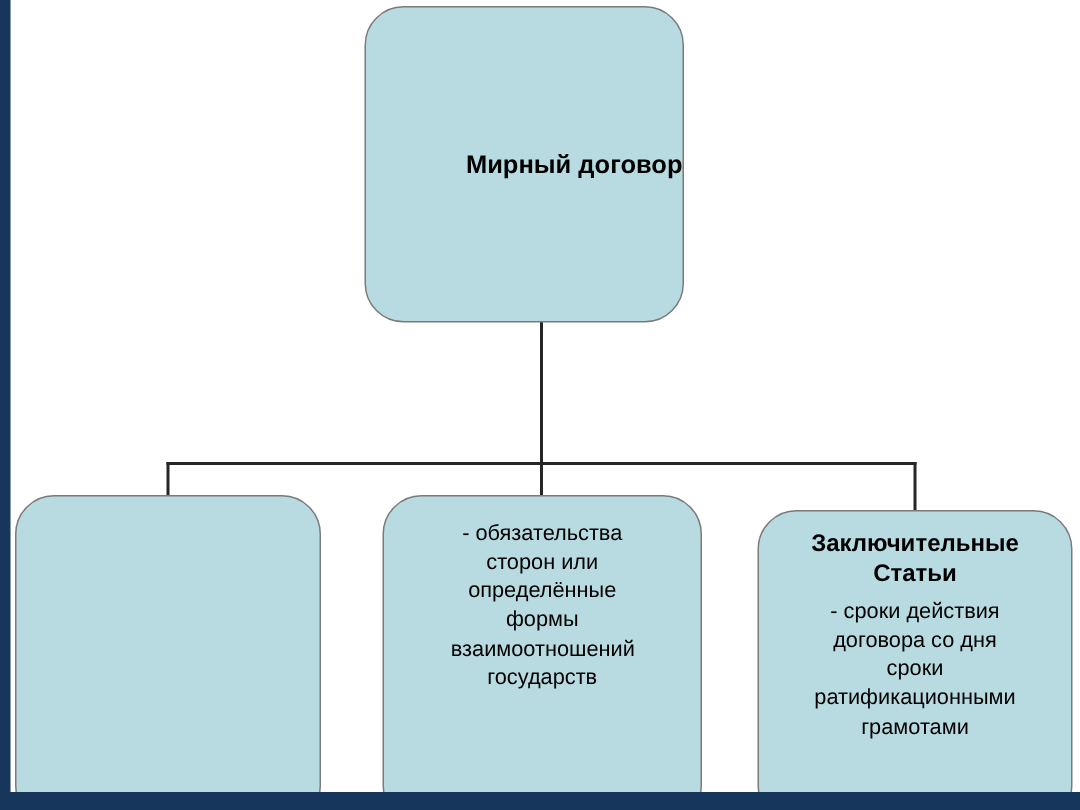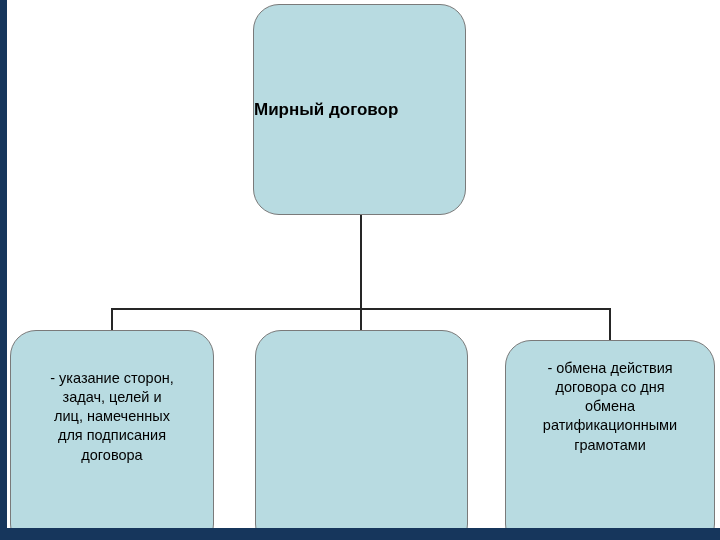--- a/index.html
+++ b/index.html
@@ -35,25 +35,25 @@
   .line.h { height: 2px; }
   .box {
     position: absolute;
     background: #b8dbe1;
     border: 1px solid #7a7a7a;
     border-radius: 26px;
     box-sizing: border-box;
     z-index: 2;
   }
   .root-box {
-    left: 253px; top: 4px;
+    left: 243px; top: 4px;
     width: 213px; height: 211px;
     display: flex;
     align-items: center;
-    justify-content: flex-start;
+    justify-content: flex-end;
   }
   .root-label {
     font-size: 17px;
     font-weight: bold;
     text-align: center;
   }
   .child-box {
     display: flex;
     flex-direction: column;
     align-items: center;
@@ -101,23 +101,24 @@
   <div class="line h" style="left:111px; top:308px; width:500px;"></div>
   <div class="line v" style="left:111px; top:308px; height:24px;"></div>
   <div class="line v" style="left:360px; top:308px; height:24px;"></div>
   <div class="line v" style="left:609px; top:308px; height:34px;"></div>
 
   <div class="box root-box">
     <div class="root-label">Мирный договор</div>
   </div>
 
   <div class="box child-box box-preambula">
-    <div class="node-body">- указание сторон, задач, целей и лиц, намеченных для подписания договора</div>
   </div>
 
   <div class="box child-box box-statii">
+    <div class="node-body">- обязательства сторон или определённые формы взаимоотношений государств</div>
   </div>
 
   <div class="box child-box box-zakl">
-    <div class="node-body">- обмена действия договора со дня обмена ратификационными грамотами</div>
+    <div class="node-title">Заключительные Статьи</div>
+    <div class="node-body">- сроки действия договора со дня сроки ратификационными грамотами</div>
   </div>
 
 </div>
 
 </body></html>

